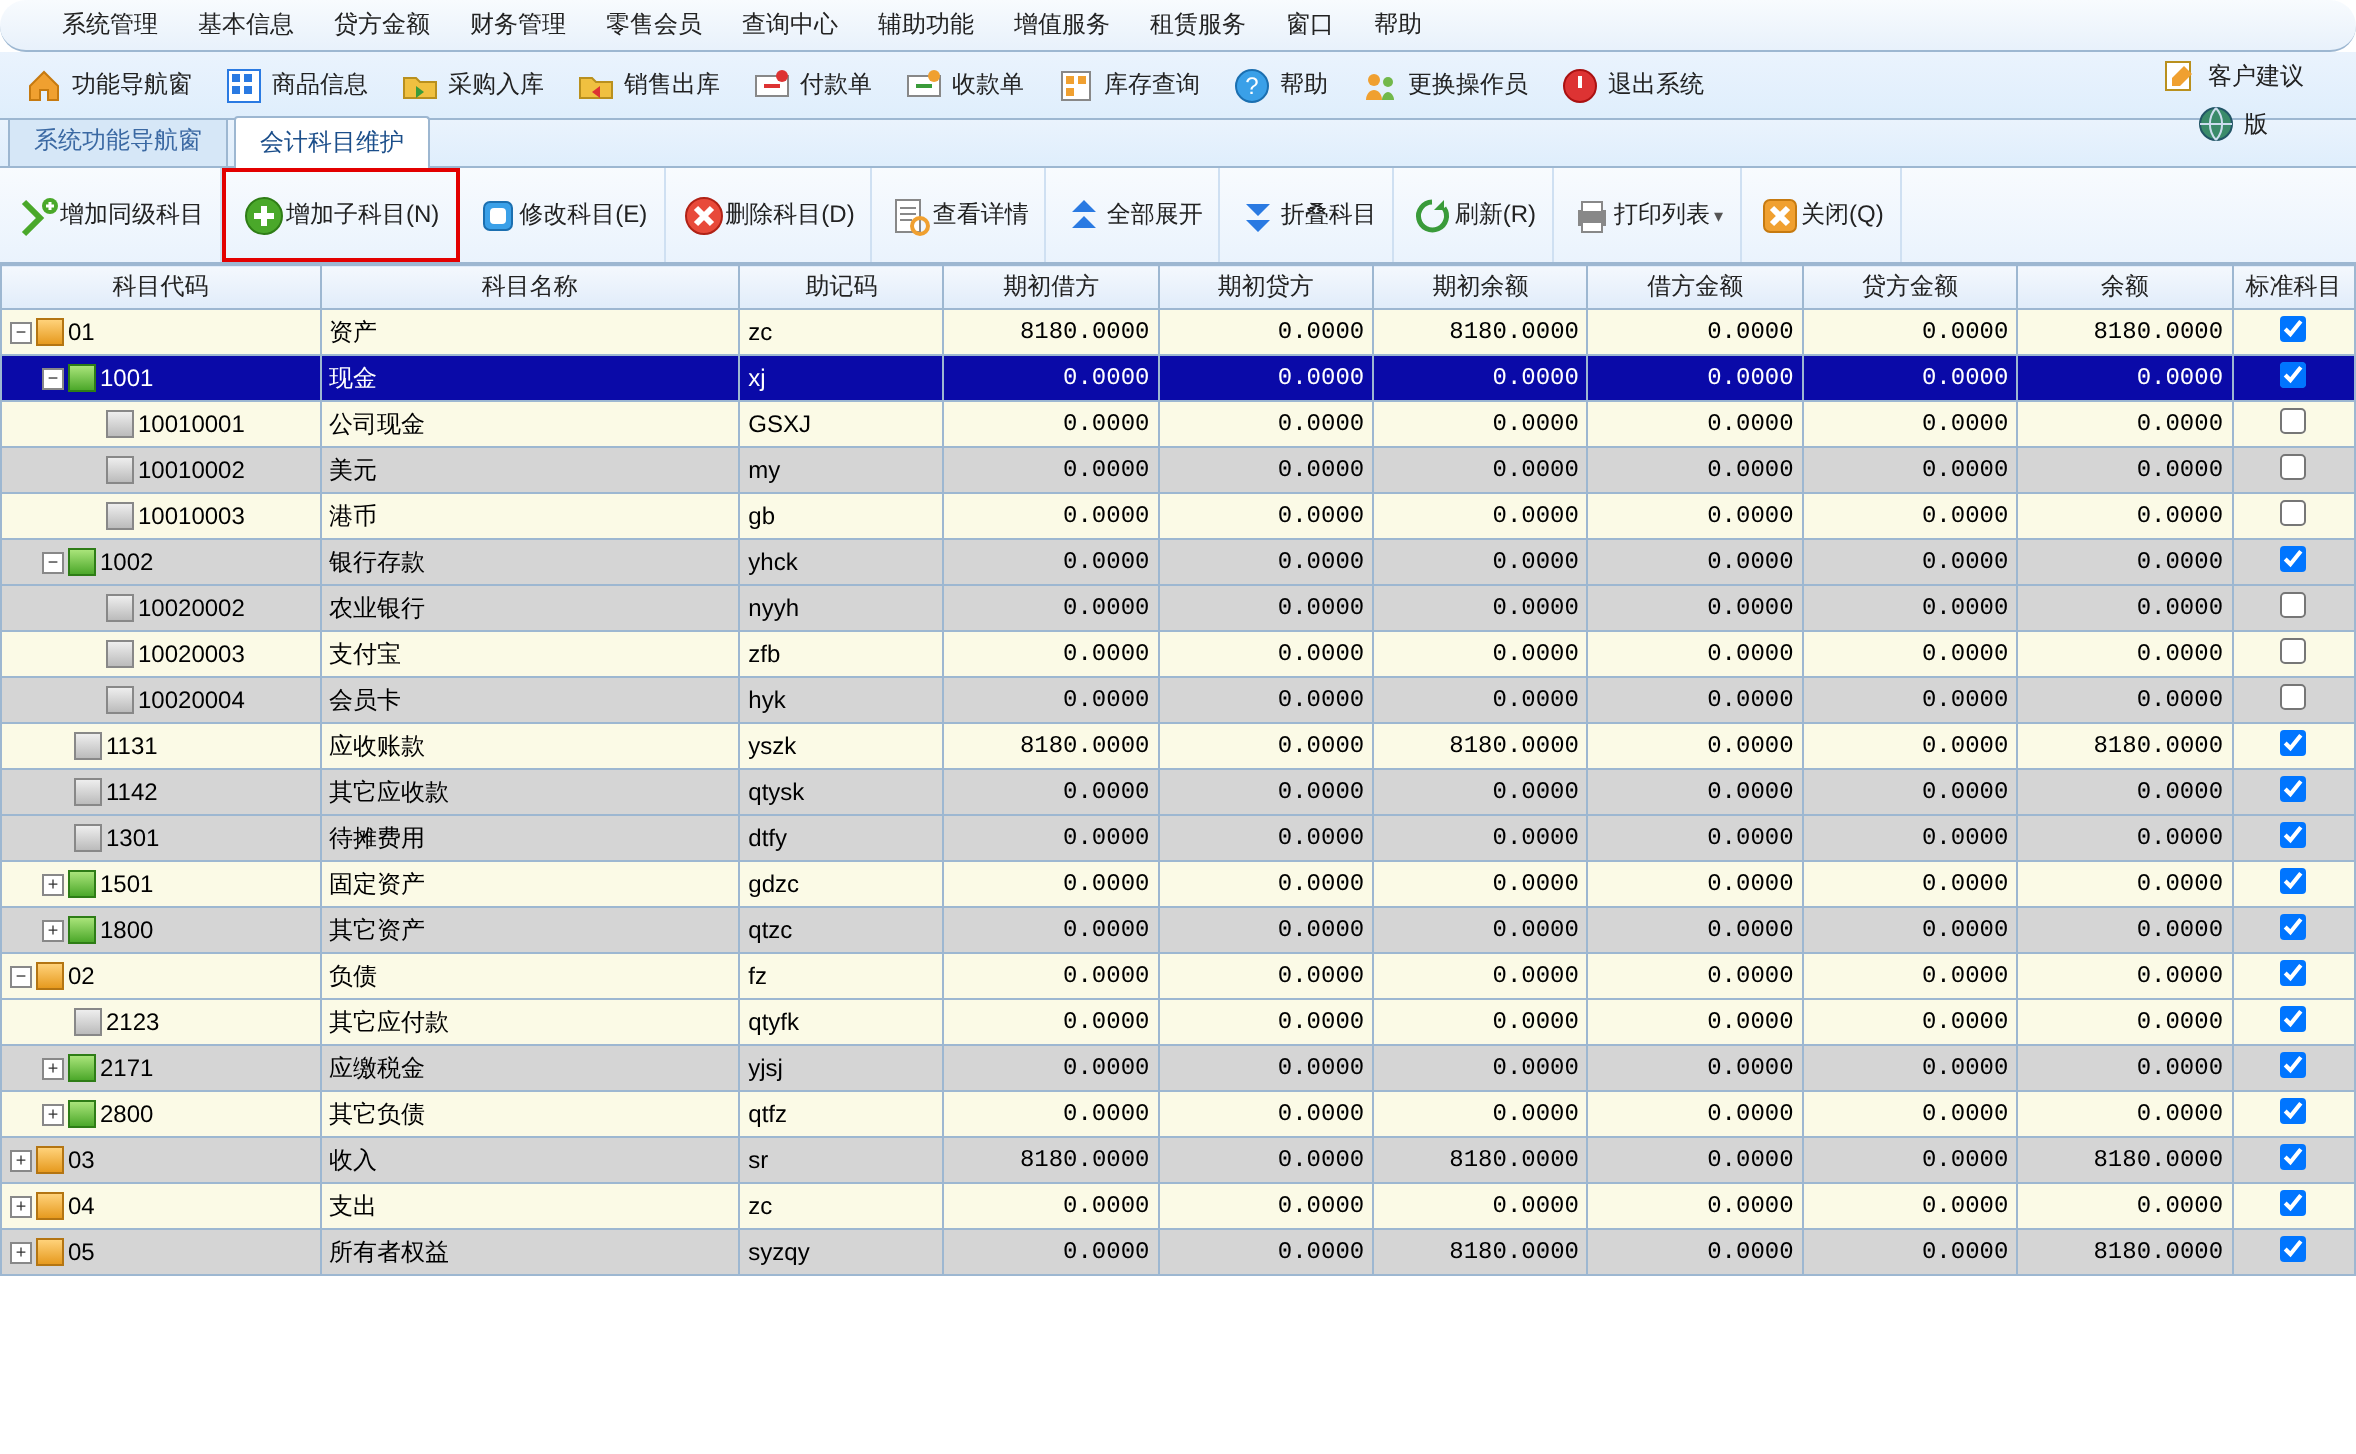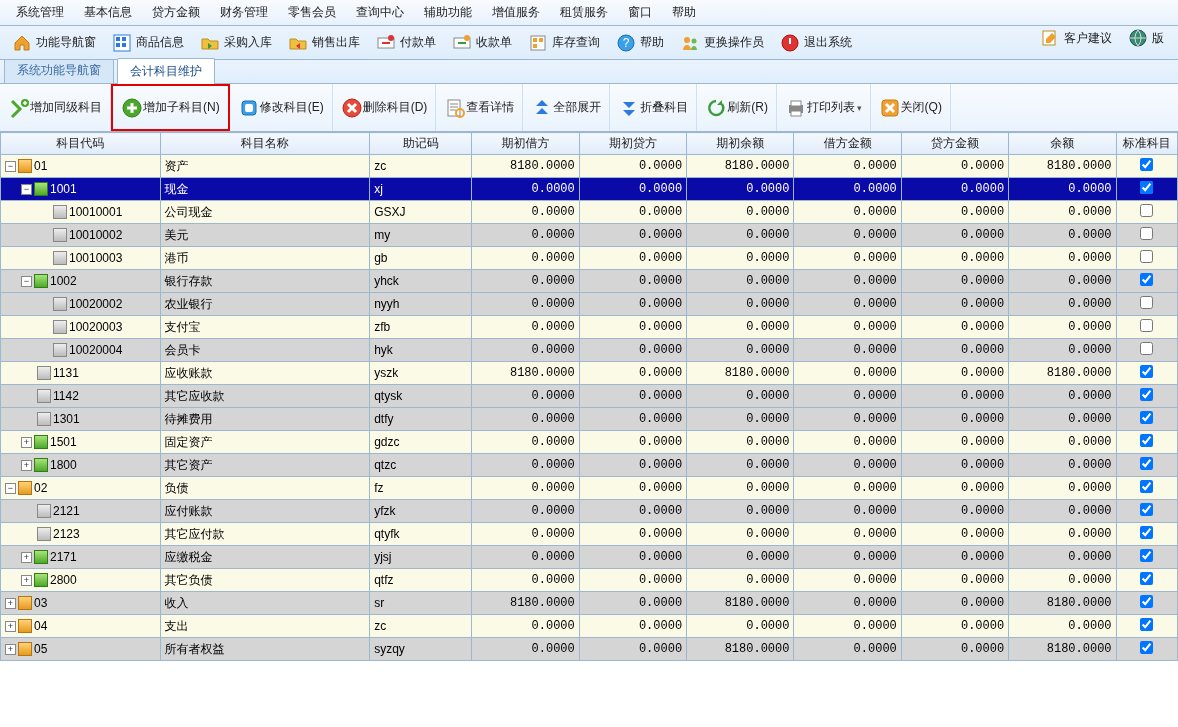--- a/index.html
+++ b/index.html
@@ -1,24 +1,24 @@
 <!DOCTYPE html>
 <html><head>
 <meta charset="utf-8">
 <style>
 *{box-sizing:border-box;margin:0;padding:0;}
 body{font-family:"Microsoft YaHei","SimSun",Arial,sans-serif;font-size:12px;background:#fff;overflow:hidden;width:1178px;height:727px;}
 
-.menubar{display:flex;background:linear-gradient(#f8fbfe,#e8f1fb);border-bottom:1px solid #9db7d1;padding:2px 6px;}
+.menubar{display:flex;background:linear-gradient(#f8fbfe,#e8f1fb);border-bottom:1px solid #9db7d1;padding:2px 21px;border-radius:13px;}
 .menubar span{padding:2px 10px;color:#222;cursor:default;}
 
 .maintb{display:flex;align-items:center;background:linear-gradient(#eaf3fd,#dfeefc);border-bottom:1px solid #9db7d1;height:34px;padding:0 4px;position:relative;}
 .tbbtn{display:flex;align-items:center;padding:2px 6px;margin:0 2px;color:#222;gap:4px;white-space:nowrap;}
 .tbicon{width:20px;height:20px;display:inline-flex;align-items:center;justify-content:center;}
-.right-tb{position:absolute;right:6px;top:0;height:34px;display:flex;align-items:flex-start;}
+.right-tb{position:absolute;right:18px;top:0;height:34px;display:flex;align-items:center;flex-direction:column;}
 
 .tabs{display:flex;background:linear-gradient(#eaf3fd,#dfeefc);border-bottom:1px solid #9db7d1;height:24px;align-items:flex-end;}
 .tab{padding:4px 12px;border:1px solid #9db7d1;border-bottom:none;background:#d6e7f7;margin-left:4px;margin-right:-1px;color:#3b69a3;border-radius:2px 2px 0 0;}
 .tab.active{background:#fff;color:#1b4e8a;position:relative;top:1px;}
 
 .actiontb{display:flex;background:linear-gradient(#f8fbfe,#eaf3fd);border-bottom:1px solid #9db7d1;height:48px;}
 .abtn{display:flex;flex-direction:row;align-items:center;justify-content:center;padding:2px 8px;border-right:1px solid #cfe0f2;min-width:60px;color:#222;}
 .abtn .aicon{width:22px;height:22px;display:flex;align-items:center;justify-content:center;}
 .abtn.hl{border:2px solid #e30000;}
 .dd::after{content:"▾";font-size:9px;color:#555;margin-left:2px;}
@@ -592,39 +592,20 @@
     <td>负债</td>
     <td>fz</td>
     <td class="num">0.0000</td>
     <td class="num">0.0000</td>
     <td class="num">0.0000</td>
     <td class="num">0.0000</td>
     <td class="num">0.0000</td>
     <td class="num">0.0000</td>
     <td class="ck"><input type="checkbox" checked="" style=""></td>
   </tr>
-        <tr class="row-odd">
-    <td>
-            <div class="codecell">
-              <span class="sp"></span>
-              <span class="sp"></span>
-              <span class="dicon dgrey"></span>
-              <span>2121</span>
-            </div>
-          </td>
-    <td>应付账款</td>
-    <td>yfzk</td>
-    <td class="num">0.0000</td>
-    <td class="num">0.0000</td>
-    <td class="num">0.0000</td>
-    <td class="num">0.0000</td>
-    <td class="num">0.0000</td>
-    <td class="num">0.0000</td>
-    <td class="ck"><input type="checkbox" checked="" style=""></td>
-  </tr>
         <tr class="row-even">
     <td>
             <div class="codecell">
               <span class="sp"></span>
               <span class="sp"></span>
               <span class="dicon dgrey"></span>
               <span>2123</span>
             </div>
           </td>
     <td>其它应付款</td>

